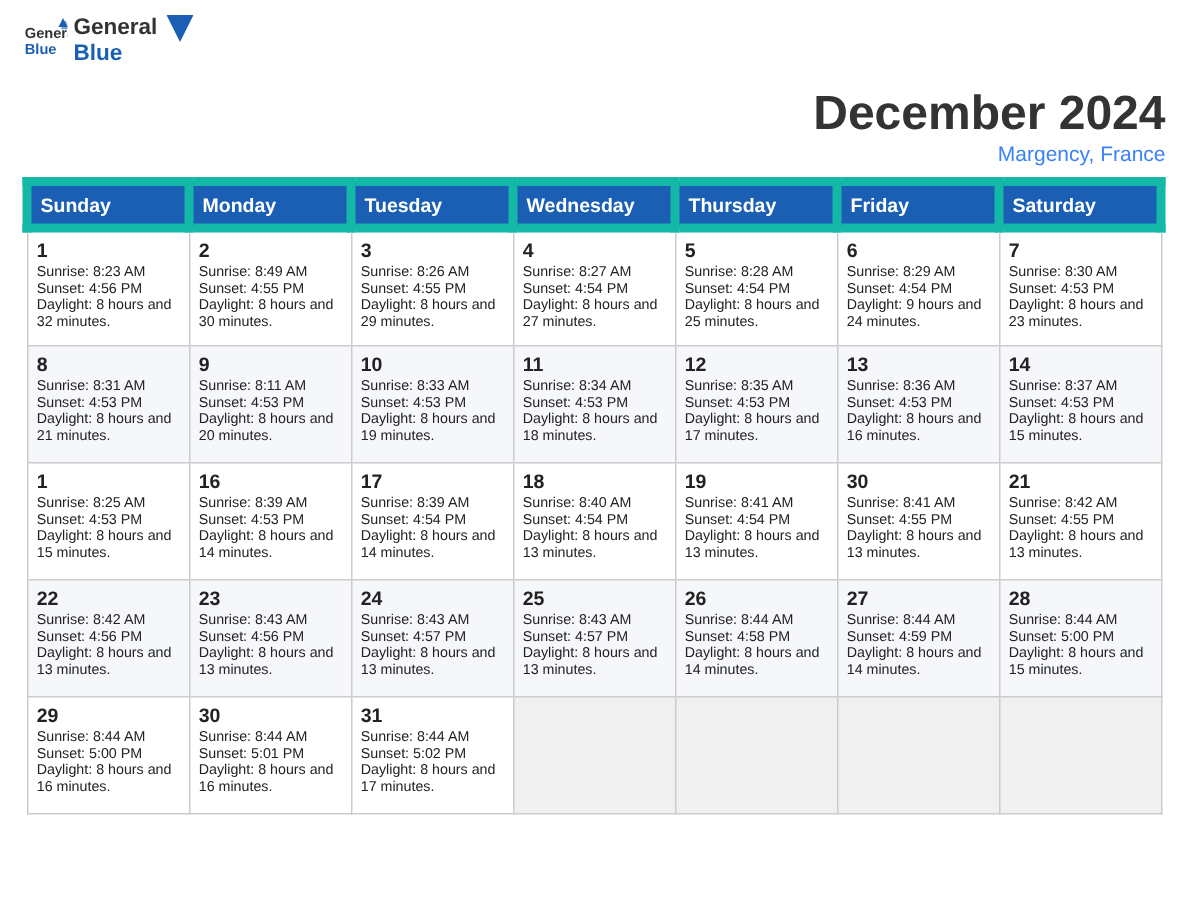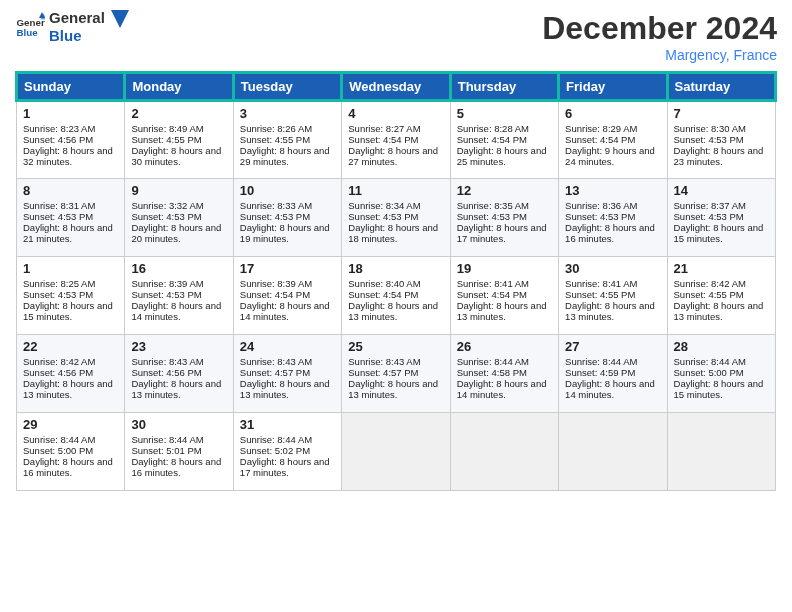--- a/index.html
+++ b/index.html
@@ -25,20 +25,21 @@
       display: flex;
       align-items: center;
       gap: 4px;
     }
     .logo-icon {
       width: 30px;
       height: 30px;
     }
     .title-block {
       text-align: right;
+      margin-top: 47px;
     }
     .month-title {
       font-size: 32px;
       font-weight: bold;
       color: #333;
     }
     .location {
       font-size: 14px;
       color: #3b82f6;
     }
@@ -47,21 +48,21 @@
       border-collapse: collapse;
       table-layout: fixed;
     }
     .calendar-table th {
       background-color: #1a5fb4;
       color: #fff;
       text-align: left;
       padding: 5px 6px;
       font-size: 13px;
       font-weight: bold;
-      border: 3px solid #14b8a6;
+      border: 6px solid #14b8a6;
     }
     .calendar-table td {
       vertical-align: top;
       padding: 4px 6px;
       border: 1px solid #ccc;
       font-size: 9.5px;
       color: #222;
       background: #fff;
       height: 78px;
     }
@@ -164,21 +165,21 @@
         </tr>
         <tr>
           <td>
         <span class="day-num">8</span>
         <span>Sunrise: 8:31 AM</span><br>
         <span>Sunset: 4:53 PM</span><br>
         <span>Daylight: 8 hours and 21 minutes.</span>
       </td>
           <td>
         <span class="day-num">9</span>
-        <span>Sunrise: 3:32 AM</span><br>
+        <span>Sunrise: 8:11 AM</span><br>
         <span>Sunset: 4:53 PM</span><br>
         <span>Daylight: 8 hours and 20 minutes.</span>
       </td>
           <td>
         <span class="day-num">10</span>
         <span>Sunrise: 8:33 AM</span><br>
         <span>Sunset: 4:53 PM</span><br>
         <span>Daylight: 8 hours and 19 minutes.</span>
       </td>
           <td>

